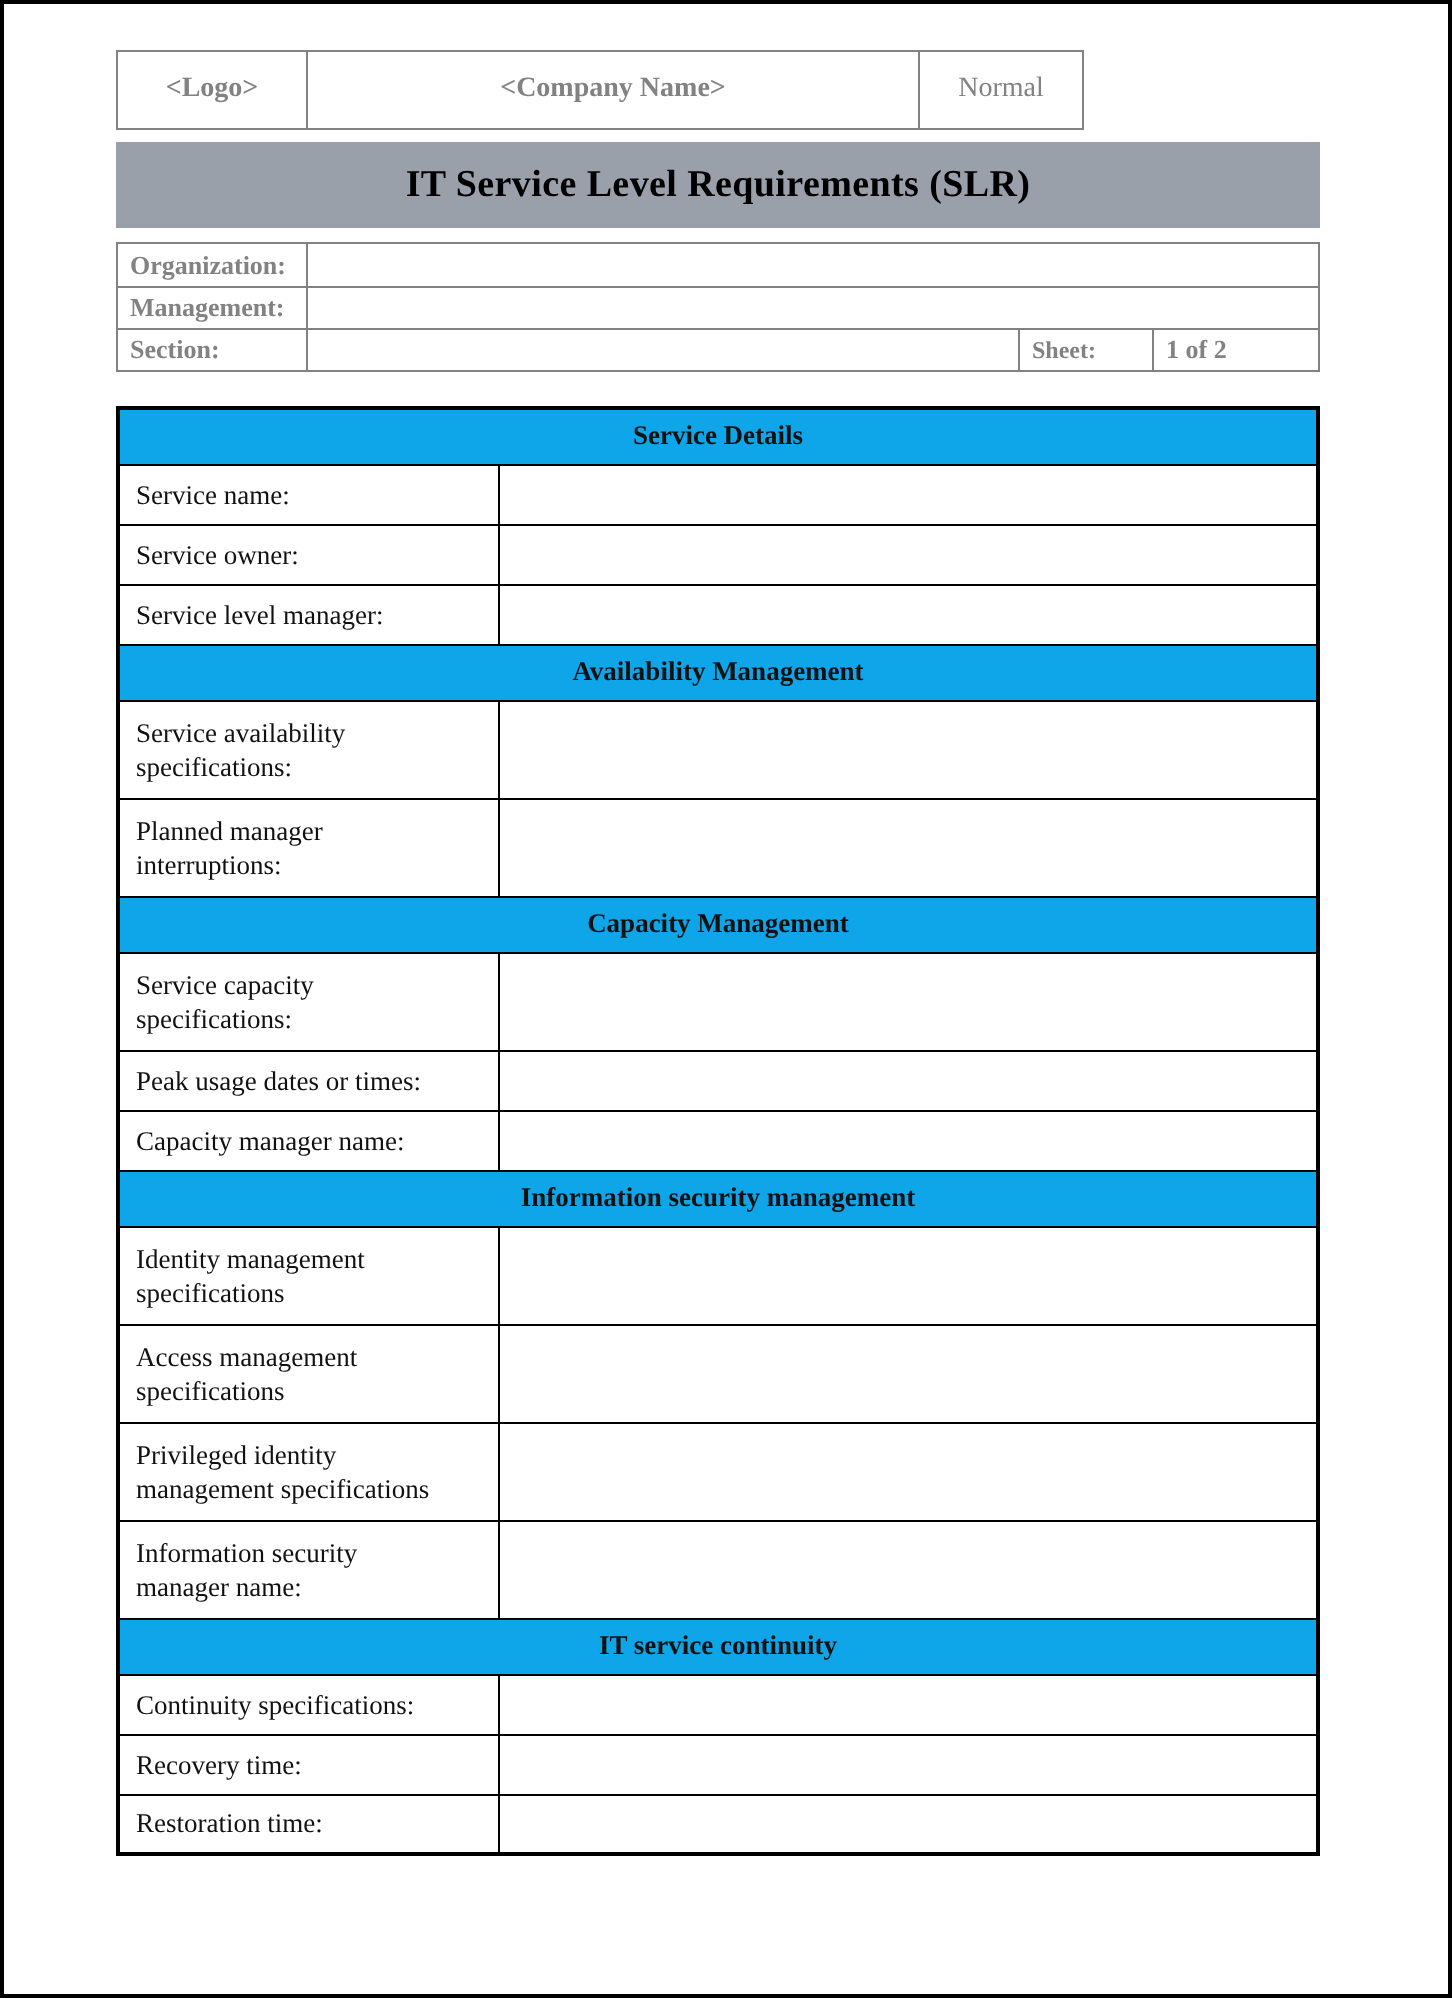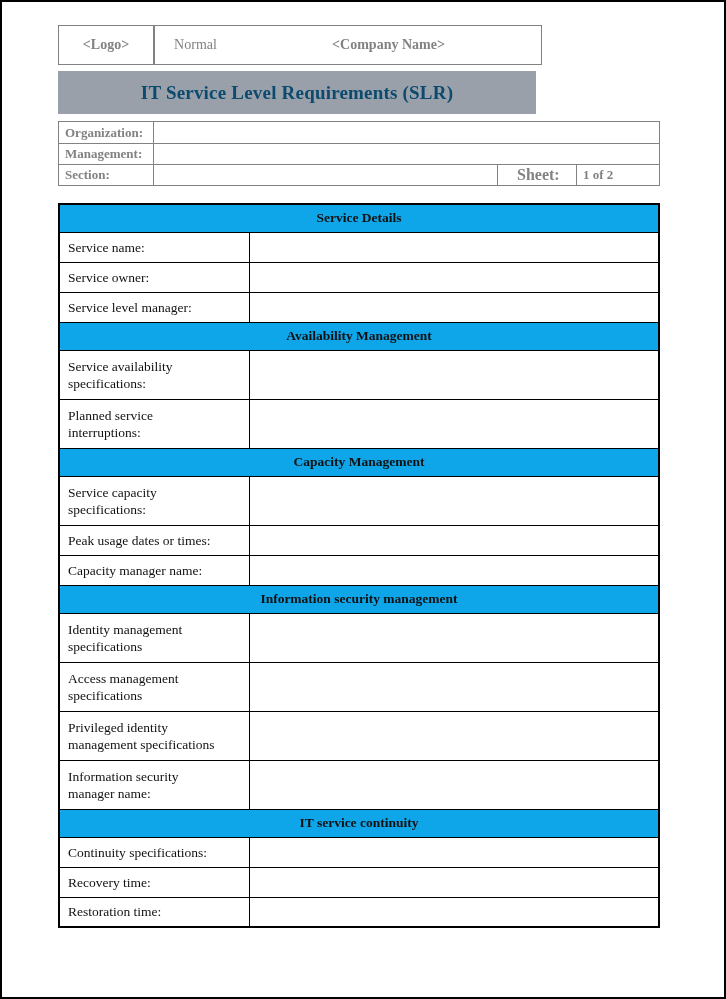--- a/index.html
+++ b/index.html
@@ -25,48 +25,48 @@
     box-sizing:border-box;
     color:#828282; font-size:14px;
   }
   .hcell.bold { font-weight:bold; }
   .logo-cell   { width:95px; border-right:1px solid #828282; }
   .company-cell{ flex:1; }
   .normal-cell { width:82px; border-left:1px solid #828282; }
   
   .banner {
     position:absolute; left:56px; top:69px;
-    width:478px; height:43px;
+    width:602px; height:43px;
     background:#9aa0aa;
     display:flex; align-items:center; justify-content:center;
-    color:#0c4a6e; font-weight:bold; font-size:19px;
+    color:#000000; font-weight:bold; font-size:19px;
     letter-spacing:0.2px;
   }
   
   .org-table {
     position:absolute; left:56px; top:119px;
     width:602px;
     border:1px solid #828282;
     box-sizing:border-box;
   }
   .org-row { display:flex; height:21px; box-sizing:border-box; }
   .org-row + .org-row { border-top:1px solid #828282; }
   .org-label {
     width:95px; box-sizing:border-box;
     border-right:1px solid #828282;
     display:flex; align-items:center;
     padding-left:6px;
     font-weight:bold; color:#828282; font-size:13px;text-align:center;
   }
   .org-value { flex:1; }
   .sheet-label {
-    width:80px; box-sizing:border-box;
+    width:68px; box-sizing:border-box;
     border-left:1px solid #828282; border-right:1px solid #828282;
-    display:flex; align-items:center; padding-left:19px;
-    font-weight:bold; color:#828282; font-size:16px;
+    display:flex; align-items:center; padding-left:6px;
+    font-weight:bold; color:#828282; font-size:12px;
   }
   .sheet-value {
     width:82px; box-sizing:border-box;
     display:flex; align-items:center; padding-left:6px;
     font-weight:bold; color:#828282; font-size:13px;
   }
   
   table.main-table {
     position:absolute; left:56px; top:201px;
     width:602px;
@@ -96,22 +96,22 @@
   tr.single { height:30px; }
   tr.double { height:49px; }
 </style>
 </head>
 <body>
 
 <div class="page">
 
   <div class="header-table">
     <div class="hcell bold logo-cell">&lt;Logo&gt;</div>
+    <div class="hcell bold company-cell">&lt;Company Name&gt;</div>
     <div class="hcell normal-cell">Normal</div>
-    <div class="hcell bold company-cell">&lt;Company Name&gt;</div>
   </div>
 
   <div class="banner">
     <span>IT Service Level Requirements (SLR)</span>
   </div>
 
   <div class="org-table">
     <div class="org-row">
       <div class="org-label">Organization:</div>
       <div class="org-value"></div>
@@ -147,21 +147,21 @@
         </tr>
         <tr>
           <td colspan="2" class="section-header">Availability Management</td>
         </tr>
         <tr class="double">
           <td class="row-label">Service availability
 specifications:</td>
           <td class="row-value"></td>
         </tr>
         <tr class="double">
-          <td class="row-label">Planned service
+          <td class="row-label">Planned manager
 interruptions:</td>
           <td class="row-value"></td>
         </tr>
         <tr>
           <td colspan="2" class="section-header">Capacity Management</td>
         </tr>
         <tr class="double">
           <td class="row-label">Service capacity
 specifications:</td>
           <td class="row-value"></td>

